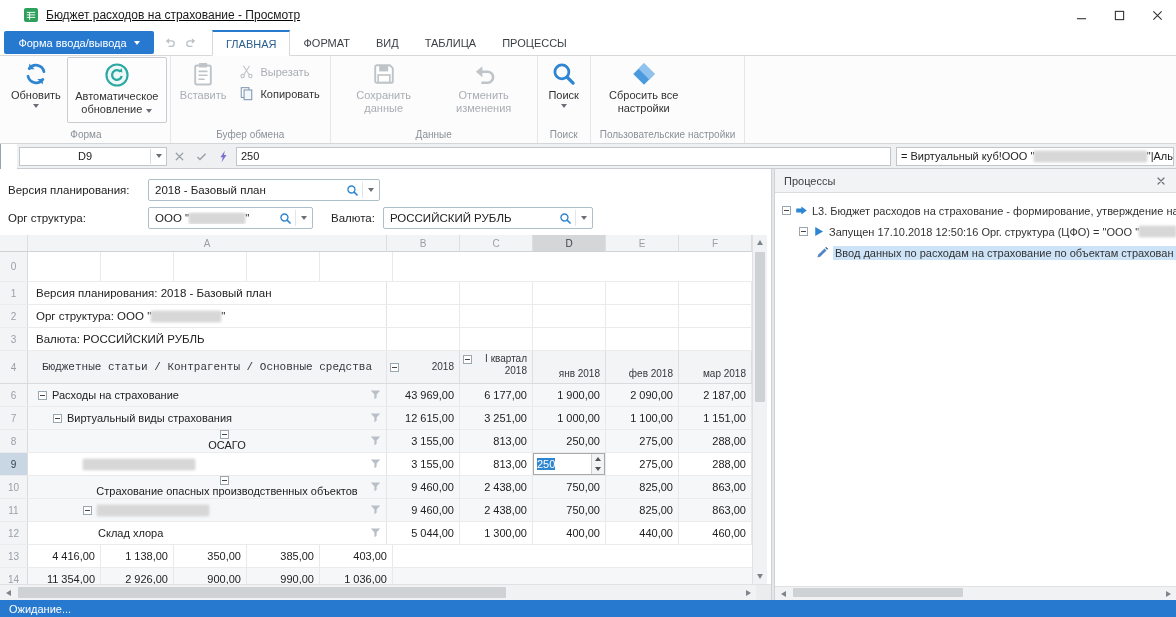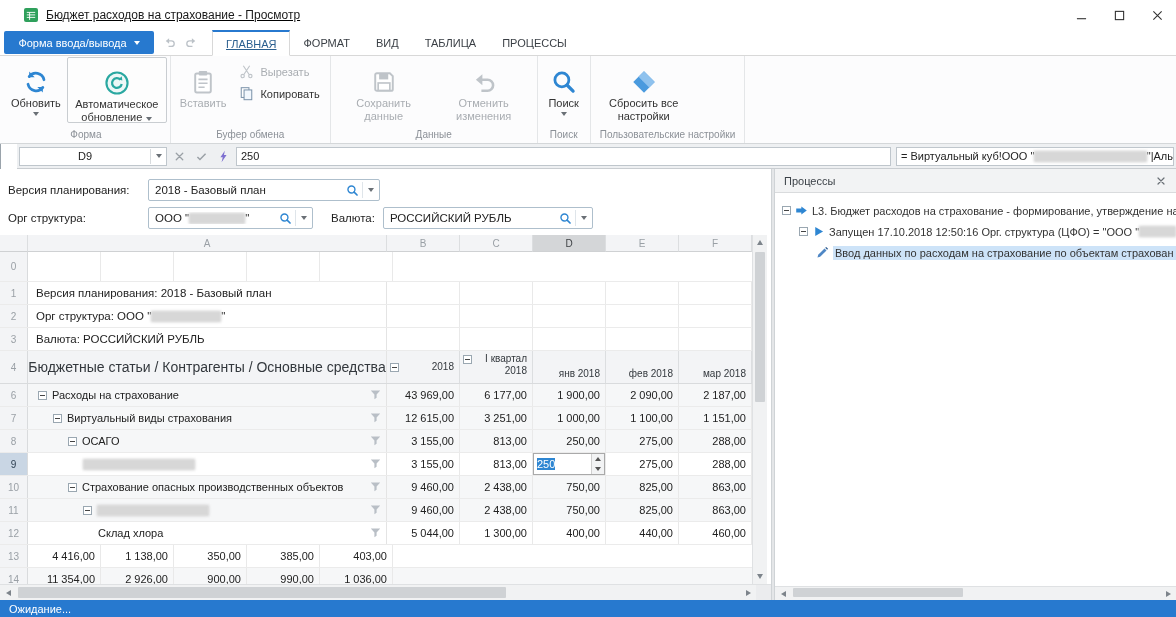--- a/index.html
+++ b/index.html
@@ -14,28 +14,28 @@
   .win-controls{margin-left:auto;display:flex;height:100%;}
   .wbtn{width:38px;height:100%;display:flex;align-items:center;justify-content:center;}
 
   
   .tabsrow{height:26px;display:flex;align-items:stretch;background:#fff;border-bottom:1px solid #d8d8d8;padding-left:4px;flex:none;}
   .appbtn{width:150px;background:#2779cf;color:#fff;font-size:11px;display:flex;align-items:center;justify-content:center;gap:7px;border-radius:2px;margin:1px 0;}
   .histbtns{display:flex;align-items:center;margin:0 5px;gap:2px;}
   .histbtn{width:20px;height:20px;display:flex;align-items:center;justify-content:center;}
   #tabs{display:flex;margin-left:6px;}
   .tab{padding:0 13px;display:flex;align-items:center;font-size:11px;color:#3a3f45;white-space:nowrap;}
-  .tab.active{background:#fff;border:1px solid #d8d8d8;border-bottom:1px solid #fff;border-top:2px solid #2779cf;margin-bottom:-1px;color:#2b5f8f;text-decoration:underline;}
+  .tab.active{background:#fff;border:1px solid #d8d8d8;border-bottom:1px solid #fff;border-top:2px solid #2779cf;margin-bottom:-1px;color:#2b5f8f;}
 
   
   .ribbon{height:88px;background:#fcfcfd;border-bottom:1px solid #d4d7d9;display:flex;padding-left:2px;flex:none;}
   .rgroup{display:flex;flex-direction:column;padding:1px 3px 0;border-right:1px solid #e4e6e8;}
   .rgroup-body{display:flex;align-items:flex-start;flex:1;}
   .rgroup-label{font-size:10px;color:#8b9097;text-align:center;padding:0 6px 3px;white-space:nowrap;}
-  .btn-large{display:flex;flex-direction:column;align-items:center;text-align:center;font-size:11px;color:#333;padding:12px 6px 2px;gap:2px;max-width:100px;min-width:46px;line-height:1.15;height:66px;}
+  .btn-large{display:flex;flex-direction:column;align-items:center;text-align:center;font-size:11px;color:#333;padding:4px 6px 2px;gap:2px;max-width:100px;min-width:46px;line-height:1.15;height:66px;}
   .btn-large .icn{height:26px;}
   .btn-large.disabled,.btn-small.disabled{color:#a9adb2;}
   .boxed{border:1px solid #c9cdd1;background:#fdfdfd;border-radius:2px;}
   .small-stack{display:flex;flex-direction:column;gap:5px;margin:6px 2px 0 2px;}
   .btn-small{display:flex;align-items:center;gap:6px;font-size:11px;color:#333;padding:1px 5px;white-space:nowrap;}
   .caret{display:inline-block;width:0;height:0;border-left:3.5px solid transparent;border-right:3.5px solid transparent;border-top:4px solid #6a7076;}
   .caret.white{border-top-color:#fff;}
   .caret.inline{margin-left:4px;}
 
   
@@ -76,21 +76,21 @@
   .ghead .sel{background:#d4d6d8;color:#3c3f42;}
   .grow{display:flex;border-bottom:1px solid #ebebeb;background:#fff;height:23px;}
   .grow.shaded{background:#f6f7f8;}
   .grow.r0{height:30px;}
   .grow.r4{height:33px;background:#f3f4f6;border-bottom:1px solid #d9dbdd;}
   .rownum{width:28px;min-width:28px;background:#f3f4f6;border-right:1px solid #d9dbdd;color:#9aa0a6;font-size:10px;display:flex;align-items:center;justify-content:center;}
   .selrow .rownum{background:#c9d6e4;color:#2c3e50;}
   .cell-a{width:359px;min-width:359px;border-right:1px solid #e4e4e4;display:flex;align-items:center;position:relative;font-size:11px;color:#222;overflow:hidden;white-space:nowrap;padding-left:8px;}
   .gtitle{font-size:19px;font-weight:bold;color:#111;}
   .ginfo{font-size:11.5px;text-align:center;}
-  .r4 .cell-a{justify-content:center;font-size:14px;color:#33383d;padding-left:0;}
+  .r4 .cell-a{justify-content:center;font-size:11px;color:#33383d;padding-left:0;font-family:Liberation Mono, monospace;}
   .cellv{width:73px;min-width:73px;border-right:1px solid #e9e9e9;display:flex;align-items:center;justify-content:flex-end;padding-right:5px;font-size:11px;color:#222;position:relative;}
   .r4 .cellv{border-right:1px solid #dcdee0;font-size:10px;color:#33383d;padding:2px 5px 2px 3px;}
   .hdrc .htext{flex:1;text-align:right;line-height:1.15;}
   .hdrc.wrap{align-items:flex-start;}
   .hdrc.wrap .htext{white-space:normal;}
   .hdrc.wrap .exp{margin-top:2px;}
   .hdrc.vb{align-items:flex-end;padding-bottom:4px;}
   .exp{width:9px;height:9px;min-width:9px;border:1px solid #9aa7b1;background:#fff;display:inline-flex;align-items:center;justify-content:center;margin-right:5px;}
   .exp::after{content:"";width:5px;height:1px;background:#444;}
   .funnel{position:absolute;right:5px;top:50%;transform:translateY(-50%);}
@@ -514,21 +514,21 @@
                   </span>
                 </div>
                 <div class="cellv">12 615,00</div>
                 <div class="cellv">3 251,00</div>
                 <div class="cellv">1 000,00</div>
                 <div class="cellv">1 100,00</div>
                 <div class="cellv">1 151,00</div>
               </div>
               <div class="grow r8 shaded">
                 <div class="rownum">8</div>
-                <div class="cell-a" style="padding-left: 40px;">
+                <div class="cell-a" style="padding-left: 40px; flex-direction: column;">
                   <span class="exp"></span>
                   <span>ОСАГО</span>
                   <span class="icn funnel">
                     <svg width="11" height="11" viewBox="0 0 14 13">
                       <path d="M1 .8h12L8.4 6v4.1l-2.8 1.8V6z" fill="#b9bfc6"></path>
                     </svg>
                   </span>
                 </div>
                 <div class="cellv">3 155,00</div>
                 <div class="cellv">813,00</div>
@@ -557,21 +557,21 @@
                       <div class="up"></div>
                       <div class="dn"></div>
                     </div>
                   </div>
                 </div>
                 <div class="cellv">275,00</div>
                 <div class="cellv">288,00</div>
               </div>
               <div class="grow r10 shaded">
                 <div class="rownum">10</div>
-                <div class="cell-a" style="padding-left: 40px;">
+                <div class="cell-a" style="padding-left: 40px; flex-direction: column;">
                   <span class="exp"></span>
                   <span>Страхование опасных производственных объектов</span>
                   <span class="icn funnel">
                     <svg width="11" height="11" viewBox="0 0 14 13">
                       <path d="M1 .8h12L8.4 6v4.1l-2.8 1.8V6z" fill="#b9bfc6"></path>
                     </svg>
                   </span>
                 </div>
                 <div class="cellv">9 460,00</div>
                 <div class="cellv">2 438,00</div>

